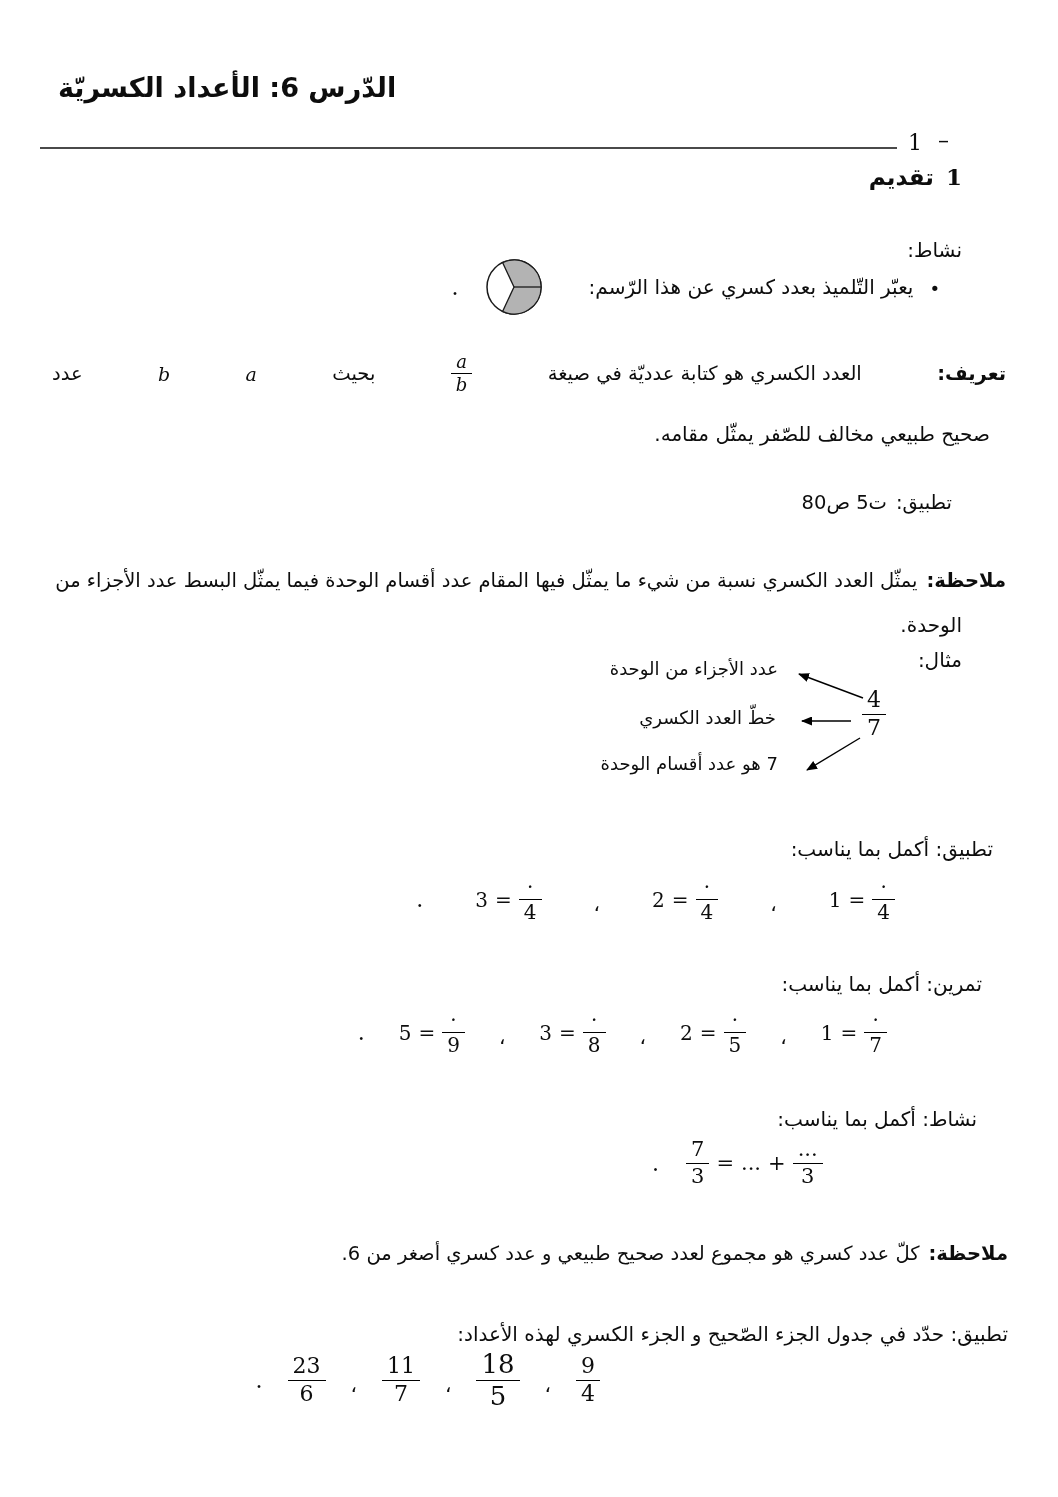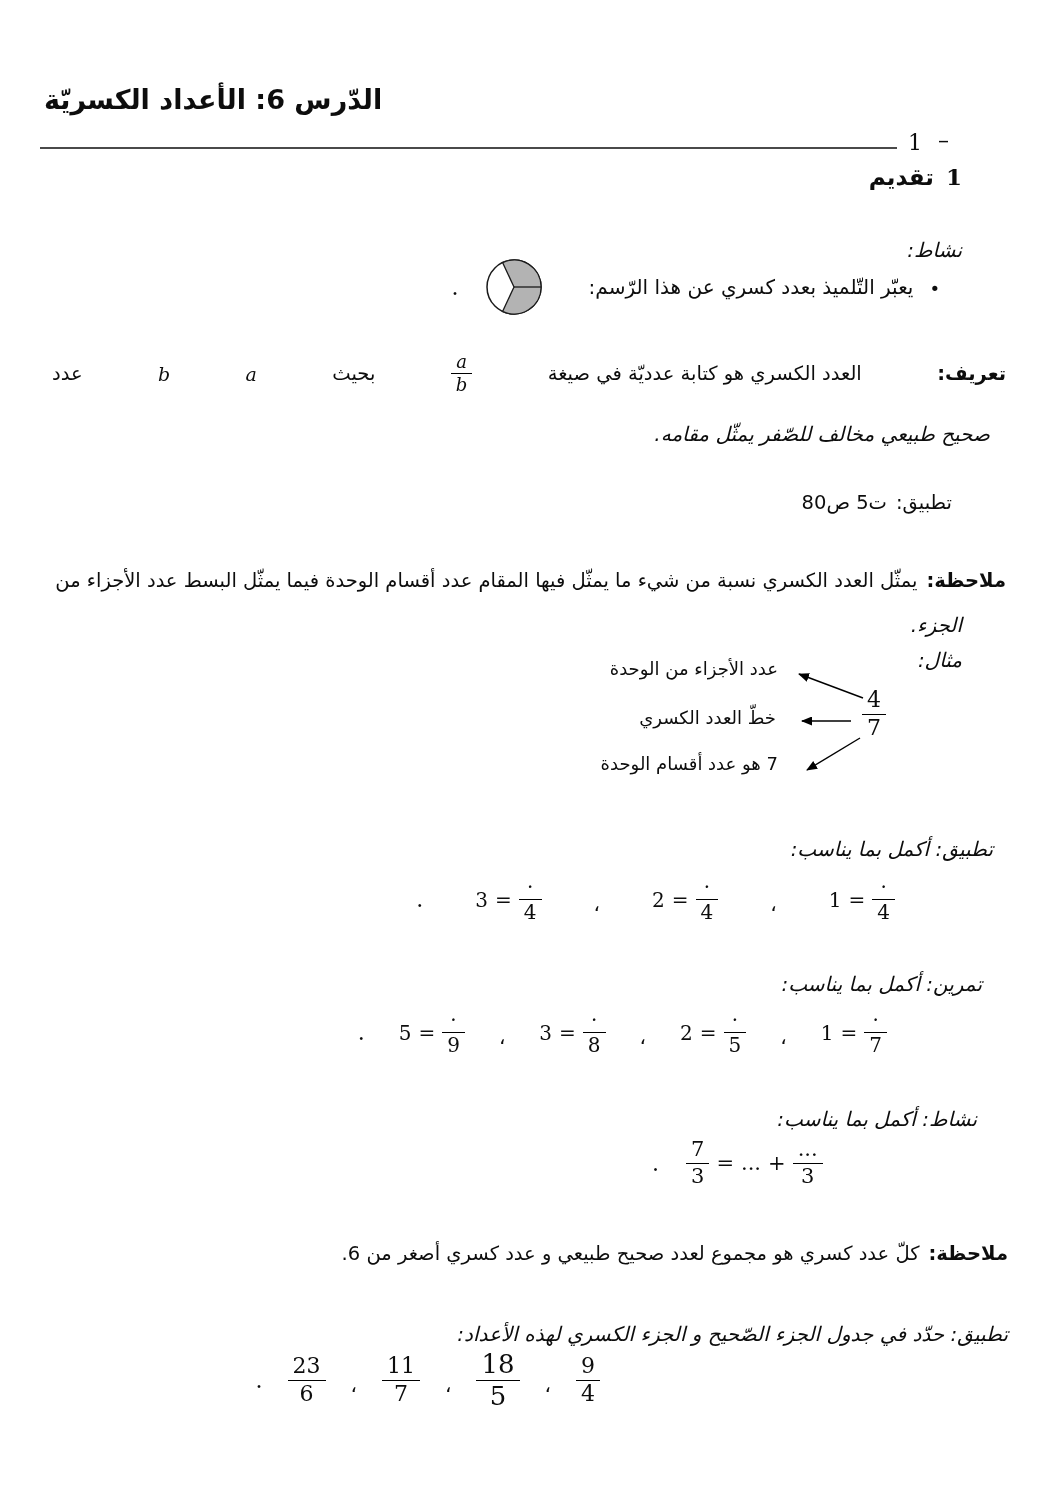--- a/index.html
+++ b/index.html
@@ -10,21 +10,21 @@
   }
   .abs{position:absolute;}
   .rtl{direction:rtl;unicode-bidi:embed;}
   .ltr{direction:ltr;unicode-bidi:embed;}
   .doc-title{font-size:27px;font-weight:bold;letter-spacing:.5px;}
   .rule{background:#4a4a4a;height:2px;}
   .serif{font-family:"DejaVu Serif","Liberation Serif",serif;}
   .pagenum{font-size:22px;}
   .section-h{font-size:23px;font-weight:bold;display:flex;gap:12px;align-items:baseline;}
   .section-h .num{font-family:"DejaVu Serif","Liberation Serif",serif;font-weight:bold;}
-  .lbl{font-size:20px;white-space:nowrap;font-style:italic;}
+  .lbl{font-size:20px;white-space:nowrap;}
   .bold{font-weight:bold;}
   .bullet-row{display:flex;align-items:center;gap:16px;font-size:20px;}
   .bullet{font-size:18px;margin-top:2px;}
   .pie{flex:0 0 auto;margin:0 30px 0 10px;}
   .line-flex{display:flex;align-items:center;justify-content:space-between;font-size:19.5px;white-space:nowrap;}
   .frac{display:inline-flex;flex-direction:column;align-items:stretch;text-align:center;
         font-family:"DejaVu Serif","Liberation Serif",serif;line-height:1.12;}
   .frac .fnum{border-bottom:1.4px solid #000;padding:0 5px 1px;}
   .frac .fden{padding:1px 5px 0;}
   .var{font-family:"DejaVu Serif","Liberation Serif",serif;font-style:italic;}
@@ -35,21 +35,21 @@
   .period{font-size:22px;font-family:"DejaVu Serif","Liberation Serif",serif;}
   .callout{font-size:18px;white-space:nowrap;}
   .exfrac{font-size:22px;}
   .note-line{display:flex;gap:9px;align-items:baseline;font-size:19.5px;white-space:nowrap;}
 </style>
 </head>
 <body>
 
 <div class="page">
 
-  <div class="abs doc-title rtl" style="left:44px;top:72px;margin-top:12px;">الدّرس 6: الأعداد الكسريّة</div>
+  <div class="abs doc-title rtl" style="left:58px;top:72px;">الدّرس 6: الأعداد الكسريّة</div>
 
   <div class="abs rule" style="left:40px;top:147px;width:857px;"></div>
   <div class="abs pagenum serif" style="left:908px;top:130px;">1</div>
   <div class="abs pagenum serif" style="left:938px;top:128px;">–</div>
 
   <div class="abs section-h rtl" style="right:96px;top:163px;">
     <span class="num">1</span>
     <span>تقديم</span>
   </div>
 
@@ -83,21 +83,21 @@
 
   <div class="abs note-line rtl" style="right:106px;top:491px;">
     <span>تطبيق:</span>
     <span>ت5 ص80</span>
   </div>
 
   <div class="abs note-line rtl" style="right:52px;top:569px;">
     <span class="bold">ملاحظة:</span>
     <span>يمثّل العدد الكسري نسبة من شيء ما يمثّل فيها المقام عدد أقسام الوحدة فيما يمثّل البسط عدد الأجزاء من</span>
   </div>
-  <div class="abs lbl rtl" style="right:96px;top:613px;">الجزء.</div>
+  <div class="abs lbl rtl" style="right:96px;top:613px;">الوحدة.</div>
 
   <div class="abs lbl rtl" style="right:96px;top:648px;text-align:right;">مثال:</div>
 
   <div class="abs frac exfrac ltr" style="left:862px;top:688px;">
     <span class="fnum">4</span>
     <span class="fden">7</span>
   </div>
 
   <div class="abs callout rtl" style="right:280px;top:658px;margin-left:23px;">عدد الأجزاء من الوحدة</div>
   <div class="abs callout rtl" style="right:282px;top:707px;margin-left:44px;">خطّ العدد الكسري</div>

